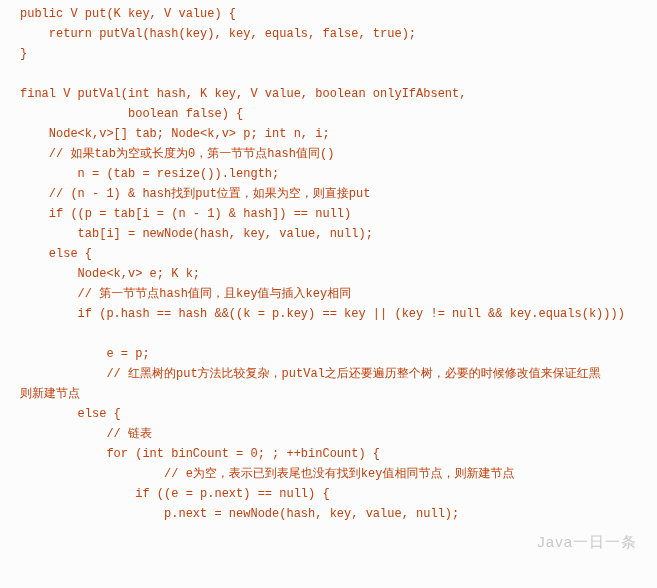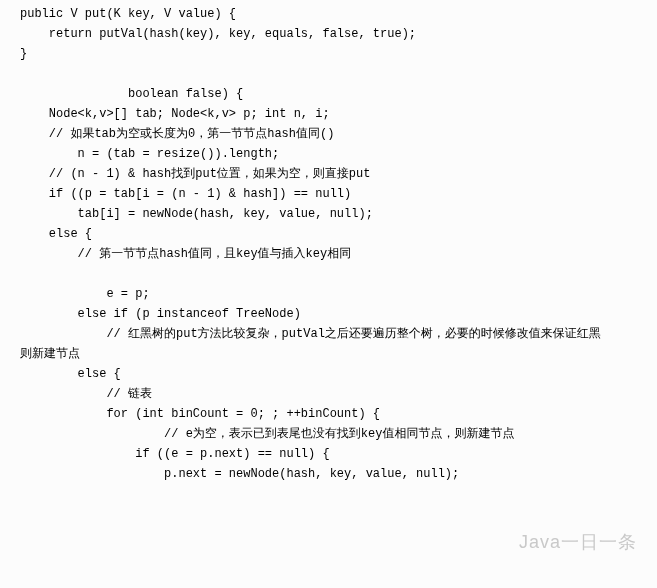--- a/index.html
+++ b/index.html
@@ -15,53 +15,55 @@
       font-size: 12px;
       line-height: 20px;
       color: #333;
       overflow: hidden;
       position: relative;
       padding-left: 20px;
       padding-top: 4px;
     }
     .code-line {
       white-space: pre;
-      color: #000000;
+      color: #c2410c;
     }
     .watermark {
       position: absolute;
       right: 20px;
       bottom: 36px;
       font-family: Arial, sans-serif;
-      font-size: 18px;
+      font-size: 15px;
       color: rgba(150, 150, 150, 0.5);
       font-weight: normal;
       letter-spacing: 1px;
     }
   </style>
 </head>
 <body>
 
 <div id="code-container">
     <div class="code-line">public V put(K key, V value) {</div>
     <div class="code-line">    return putVal(hash(key), key, equals, false, true);</div>
     <div class="code-line">}</div>
     <div class="code-line">&nbsp;</div>
+    <div class="code-line">final V putVal(int hash, K key, V value, boolean onlyIfAbsent,</div>
     <div class="code-line">               boolean false) {</div>
     <div class="code-line">    Node&lt;k,v&gt;[] tab; Node&lt;k,v&gt; p; int n, i;</div>
     <div class="code-line">    // 如果tab为空或长度为0，第一节节点hash值同()</div>
     <div class="code-line">        n = (tab = resize()).length;</div>
     <div class="code-line">    // (n - 1) &amp; hash找到put位置，如果为空，则直接put</div>
     <div class="code-line">    if ((p = tab[i = (n - 1) &amp; hash]) == null)</div>
     <div class="code-line">        tab[i] = newNode(hash, key, value, null);</div>
     <div class="code-line">    else {</div>
+    <div class="code-line">        Node&lt;k,v&gt; e; K k;</div>
     <div class="code-line">        // 第一节节点hash值同，且key值与插入key相同</div>
+    <div class="code-line">        if (p.hash == hash &amp;&amp;((k = p.key) == key || (key != null &amp;&amp; key.equals(k))))</div>
     <div class="code-line">&nbsp;</div>
     <div class="code-line">            e = p;</div>
-    <div class="code-line">        else if (p instanceof TreeNode)</div>
     <div class="code-line">            // 红黑树的put方法比较复杂，putVal之后还要遍历整个树，必要的时候修改值来保证红黑</div>
     <div class="code-line">则新建节点</div>
     <div class="code-line">        else {</div>
     <div class="code-line">            // 链表</div>
     <div class="code-line">            for (int binCount = 0; ; ++binCount) {</div>
     <div class="code-line">                    // e为空，表示已到表尾也没有找到key值相同节点，则新建节点</div>
     <div class="code-line">                if ((e = p.next) == null) {</div>
     <div class="code-line">                    p.next = newNode(hash, key, value, null);</div>
   </div>
 

